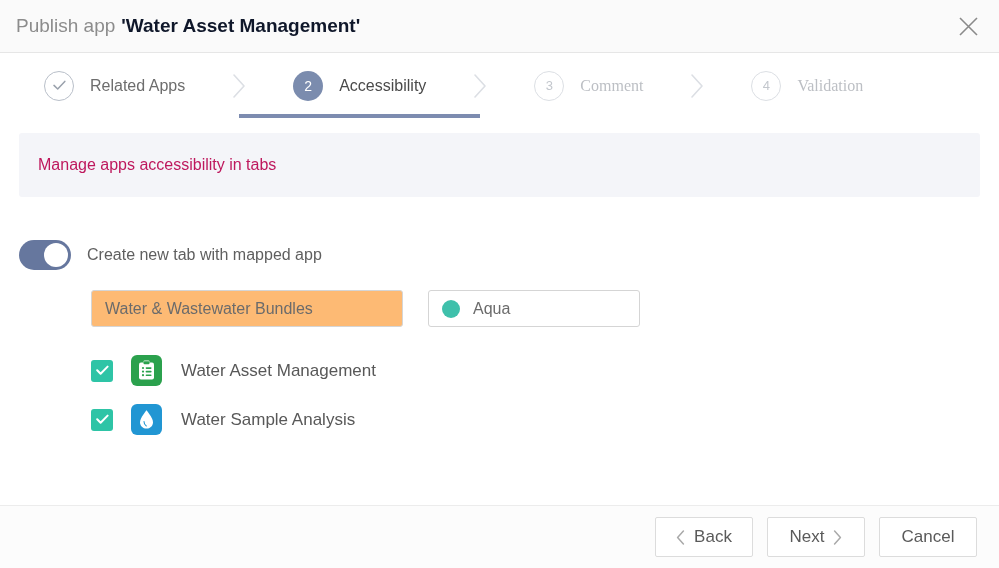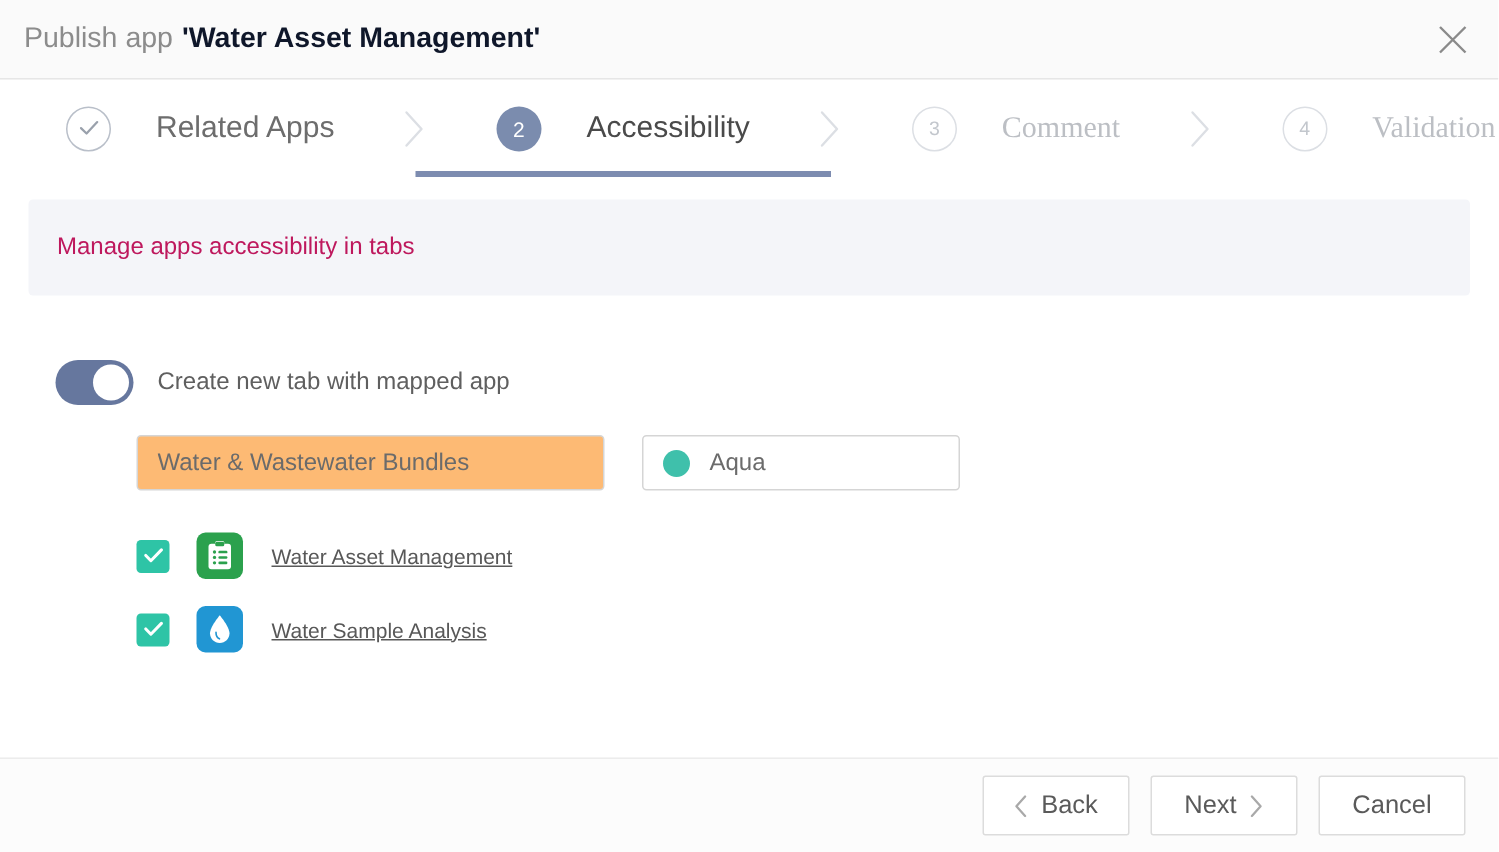--- a/index.html
+++ b/index.html
@@ -95,22 +95,22 @@
   .step-circle.active {
     background: #7b8cae;
     color: #ffffff;
   }
   .step-circle.todo {
     border: 1.5px solid #dcdfe4;
     color: #c3c7cd;
     font-size: 13px;
   }
   .step-label {
-    font-size: 20px;
-    margin-left: 30px;
+    font-size: 16px;
+    margin-left: 16px;
     white-space: nowrap;
   }
   .step.is-done .step-label { color: #6d6d6d; }
   .step.is-active .step-label { color: #4a4a4a; }
   .step.is-todo .step-label { color: #bcbfc4; font-family: Liberation Serif, serif; }
 
   .step.is-active::after {
     content: "";
     position: absolute;
     left: -54px;
@@ -150,21 +150,21 @@
   
   .body {
     flex: 1 1 auto;
     position: relative;
     padding: 41px 0 0 0;
   }
 
   .toggle-row {
     display: flex;
     align-items: center;
-    padding-left: 37px;
+    padding-left: 19px;
     height: 34px;
   }
   .toggle {
     width: 52px;
     height: 30px;
     border-radius: 15px;
     background: #66779e;
     position: relative;
     flex: 0 0 52px;
     cursor: pointer;
@@ -257,25 +257,24 @@
     margin-left: 18px;
     flex: 0 0 31px;
     display: flex;
     align-items: center;
     justify-content: center;
   }
   .app-icon.green { background: #2ba14d; }
   .app-icon.blue  { background: #2196d3; }
   .app-icon svg { display: block; }
   .app-name-label {
-    font-size: 14px;
+    font-size: 17px;
     color: #585858;
     margin-left: 19px;
     white-space: nowrap;
-    text-decoration: underline;
   }
 
   
   .footer {
     flex: 0 0 63px;
     height: 63px;
     background: #fcfcfc;
     border-top: 1px solid #ececec;
     display: flex;
     align-items: center;

